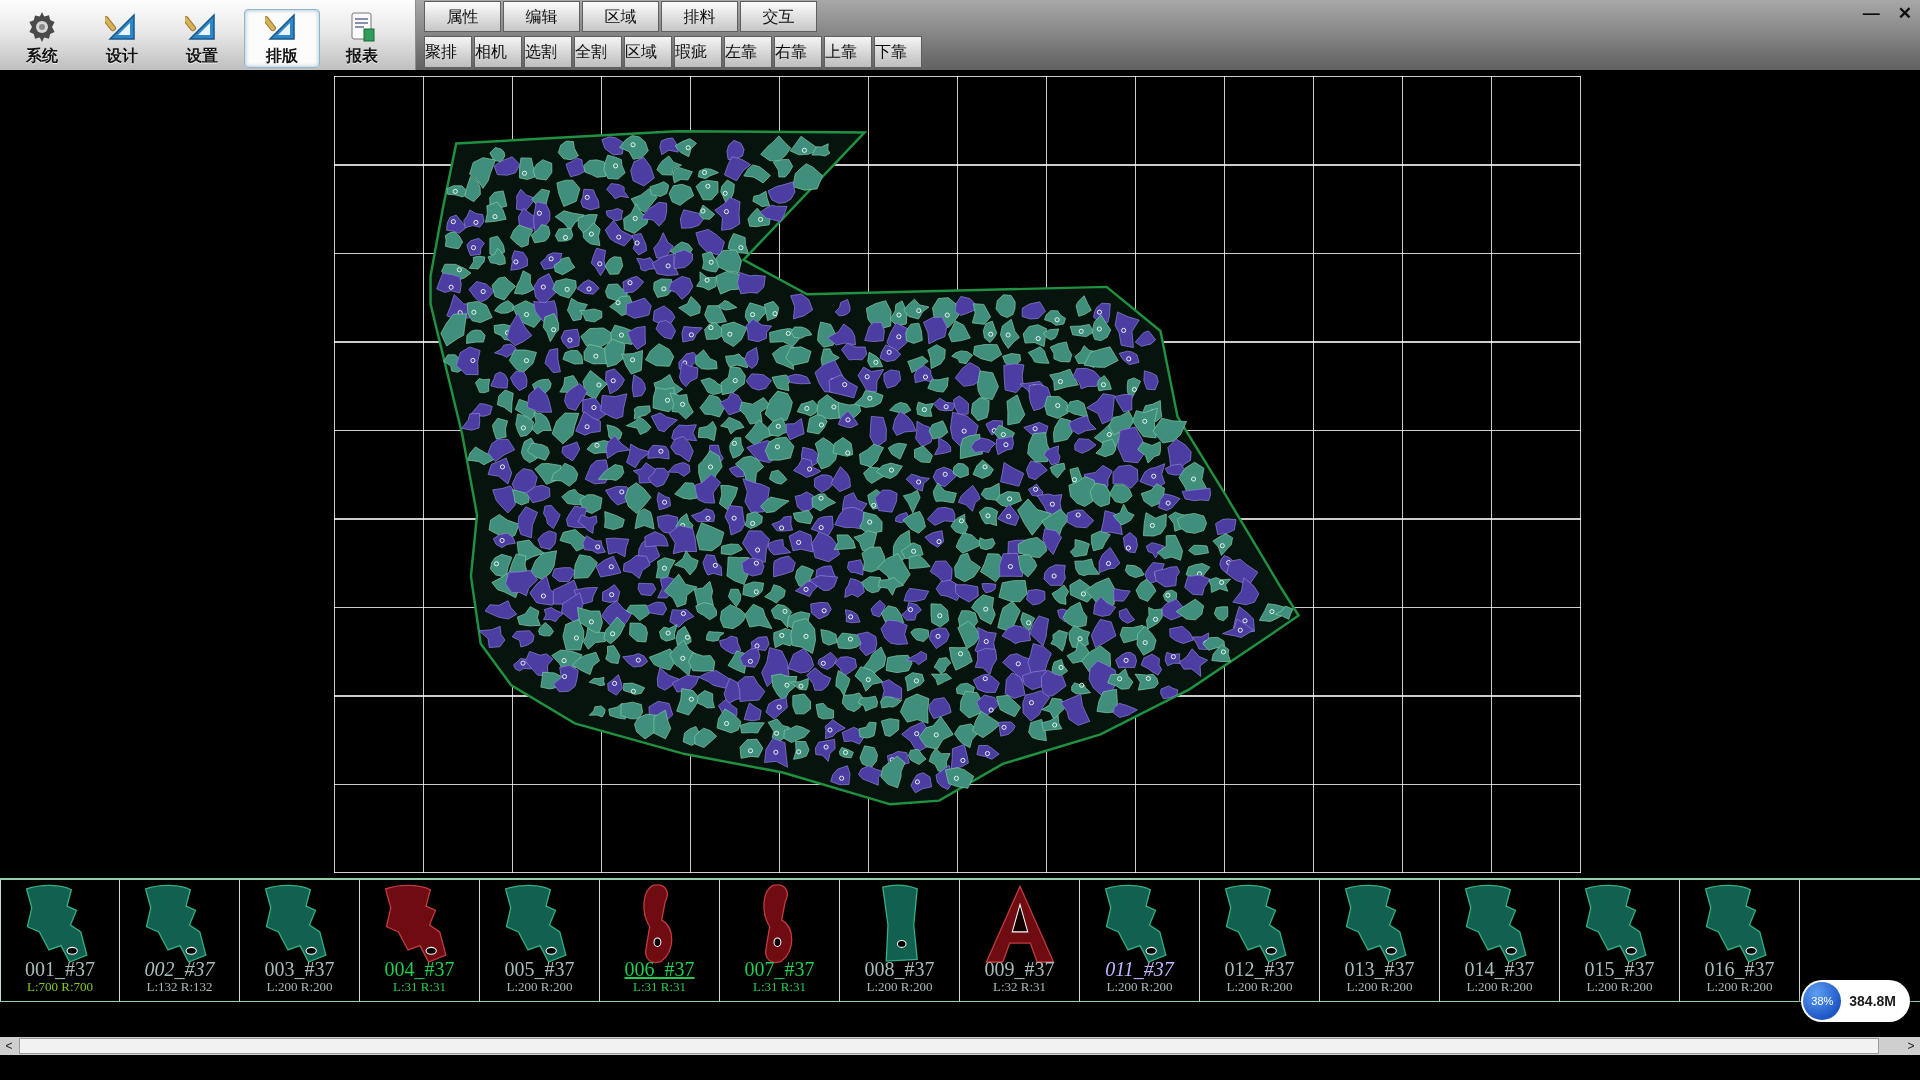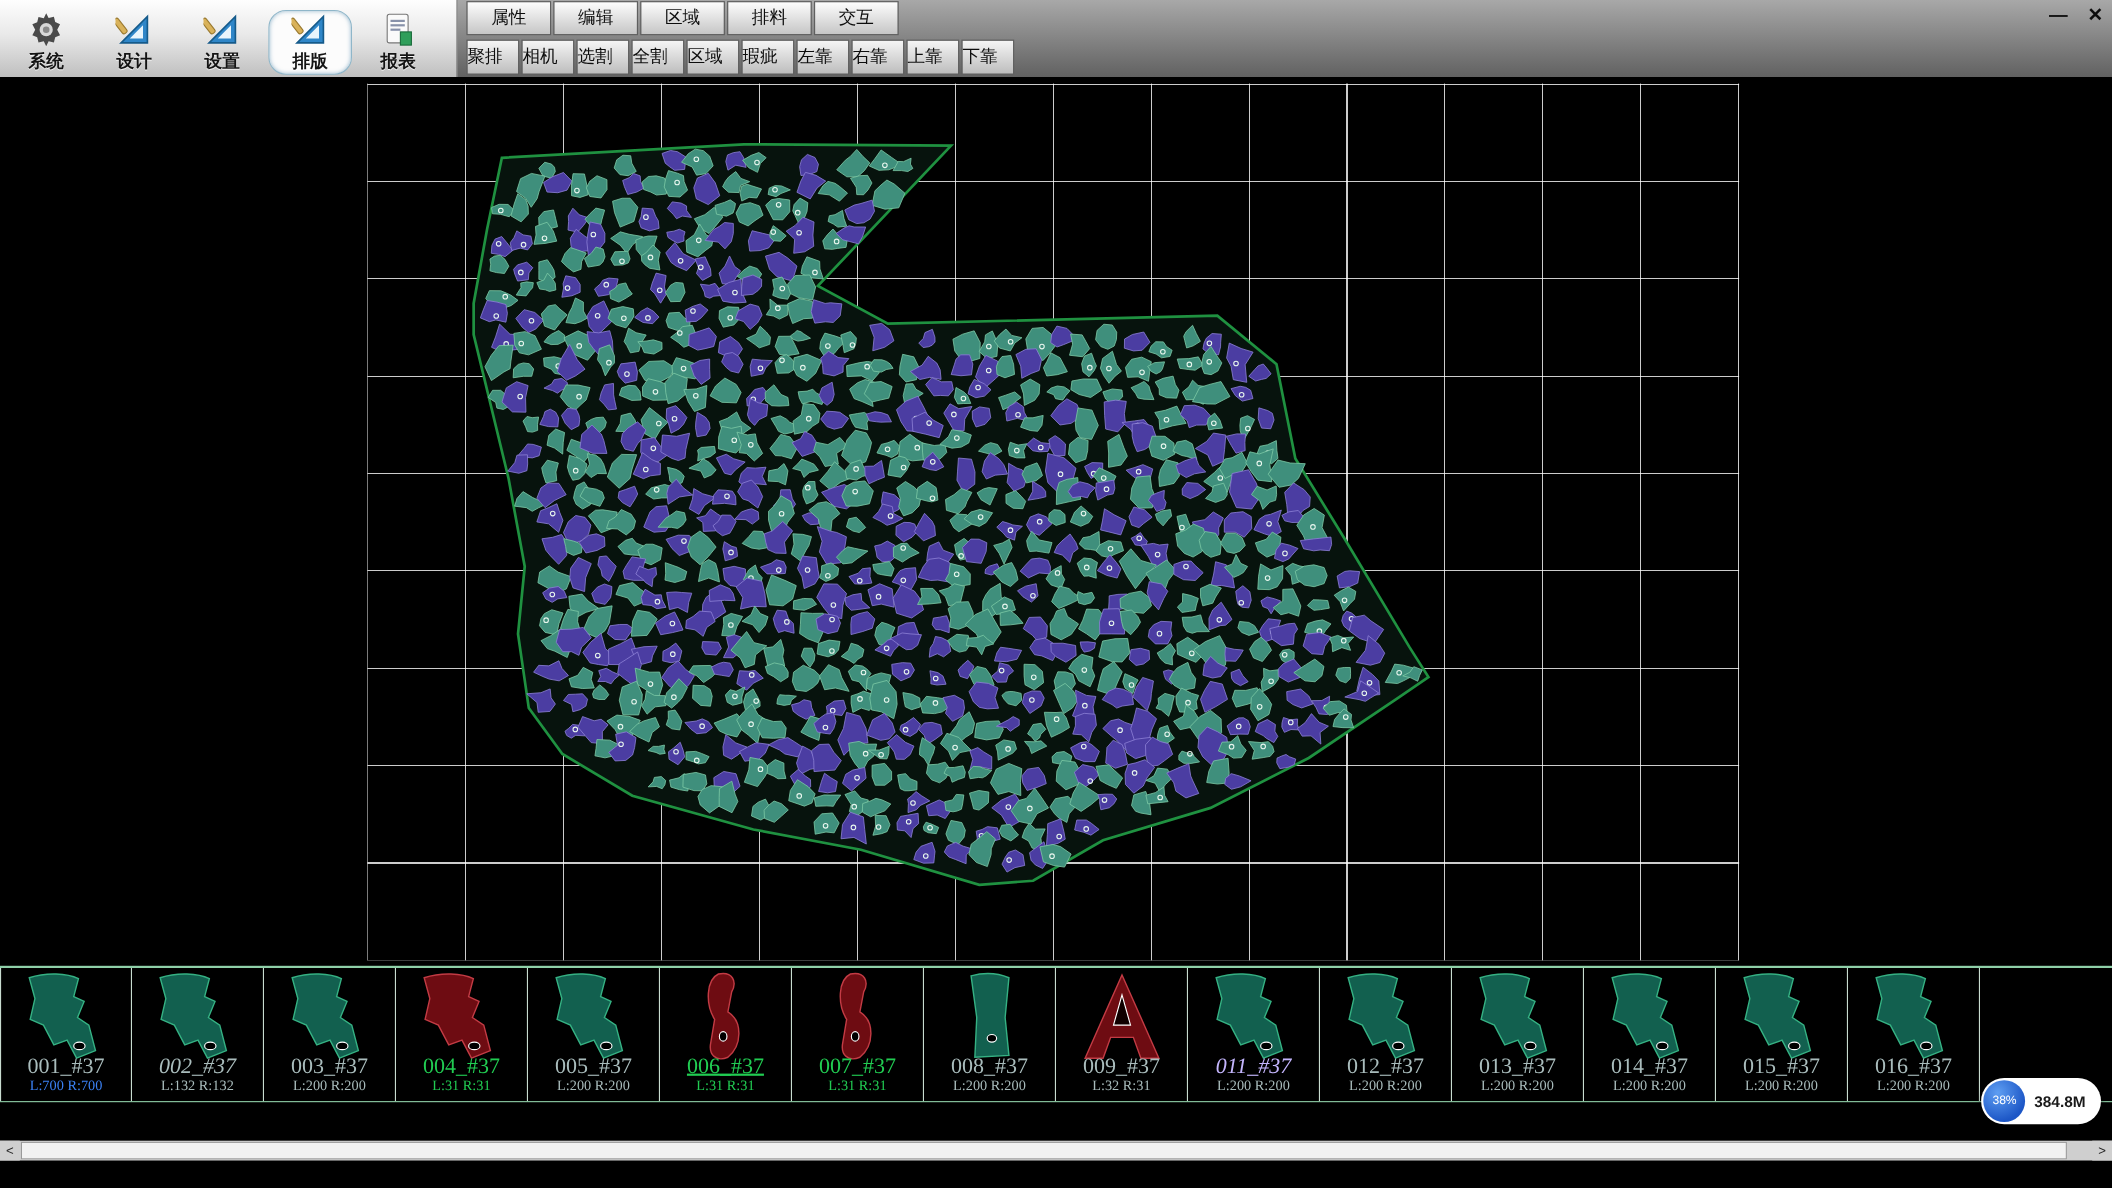--- a/index.html
+++ b/index.html
@@ -9,21 +9,21 @@
 
   
   .titlebar{position:absolute;top:0;left:0;width:1920px;height:70px;
             background:linear-gradient(#a8a8a8,#616161)}
   .tool-strip{position:absolute;top:0;left:0;width:416px;height:70px;
               background:linear-gradient(#fefefe 0%,#e9e9e9 45%,#bfbfbf 100%);
               display:flex;align-items:flex-end;padding:2px 4px;gap:4px;
               border-right:1px solid #8c8c8c}
   .tool-btn{width:76px;display:flex;flex-direction:column;align-items:center;
             justify-content:center;gap:2px;cursor:default;border:1px solid transparent}
-  .tool-btn.active{background:#fcfcfc;border:1px solid #8fb6c9;border-radius:16px;
+  .tool-btn.active{background:#fcfcfc;border:1px solid #8fb6c9;border-radius:4px;
                    box-shadow:inset 0 0 4px rgba(70,130,170,.55)}
   .tool-icon{width:34px;height:34px;display:block}
   .tool-label{font-size:16px;font-weight:bold;color:#141414;text-shadow:0 1px 0 rgba(255,255,255,.75)}
 
   .tab-row{position:absolute;left:424px;top:1px;display:flex;gap:2px}
   .tab{width:77px;height:31px;line-height:29px;text-align:center;font-size:16px;color:#0d0d0d;
        background:linear-gradient(#fdfdfd,#c6c6c6);border:1px solid #5f5f5f;cursor:default}
   .btn-row{position:absolute;left:424px;top:36px;display:flex;gap:2px}
   .mbtn{width:48px;height:32px;line-height:30px;text-align:left;font-size:16px;color:#0d0d0d;
         background:linear-gradient(#f5f5f5,#bdbdbd);border:1px solid #5f5f5f;cursor:default}
@@ -1091,21 +1091,21 @@
     </svg>
   </main>
 
   <section class="parts" id="partsStrip">
       <div class="part-cell">
     <svg class="part-shape" viewBox="0 0 100 100">
           <path d="M10,8 C28,2 50,3 62,9 L57,28 L68,33 L61,50 L73,58 L80,85 L60,93 L50,74 L36,79 L25,58 L11,52 L16,30 Z" fill="#12604f" stroke="#35b183" stroke-width="1.5"></path>
           <ellipse cx="63" cy="80" rx="6" ry="4" fill="#000" stroke="#fff" stroke-width="1.2"></ellipse>
         </svg>
     <span class="part-name" style="color: rgb(169, 188, 188);">001_#37</span>
-    <span class="part-sizes" style="color: #3b82f6;">L:700 R:700</span>
+    <span class="part-sizes" style="color: #84cc16;">L:700 R:700</span>
   </div>
       <div class="part-cell">
     <svg class="part-shape" viewBox="0 0 100 100">
           <path d="M10,8 C28,2 50,3 62,9 L57,28 L68,33 L61,50 L73,58 L80,85 L60,93 L50,74 L36,79 L25,58 L11,52 L16,30 Z" fill="#12604f" stroke="#35b183" stroke-width="1.5"></path>
           <ellipse cx="63" cy="80" rx="6" ry="4" fill="#000" stroke="#fff" stroke-width="1.2"></ellipse>
         </svg>
     <span class="part-name" style="color: rgb(169, 188, 188); font-style: italic;">002_#37</span>
     <span class="part-sizes" style="color: rgb(169, 188, 188);">L:132 R:132</span>
   </div>
       <div class="part-cell">

